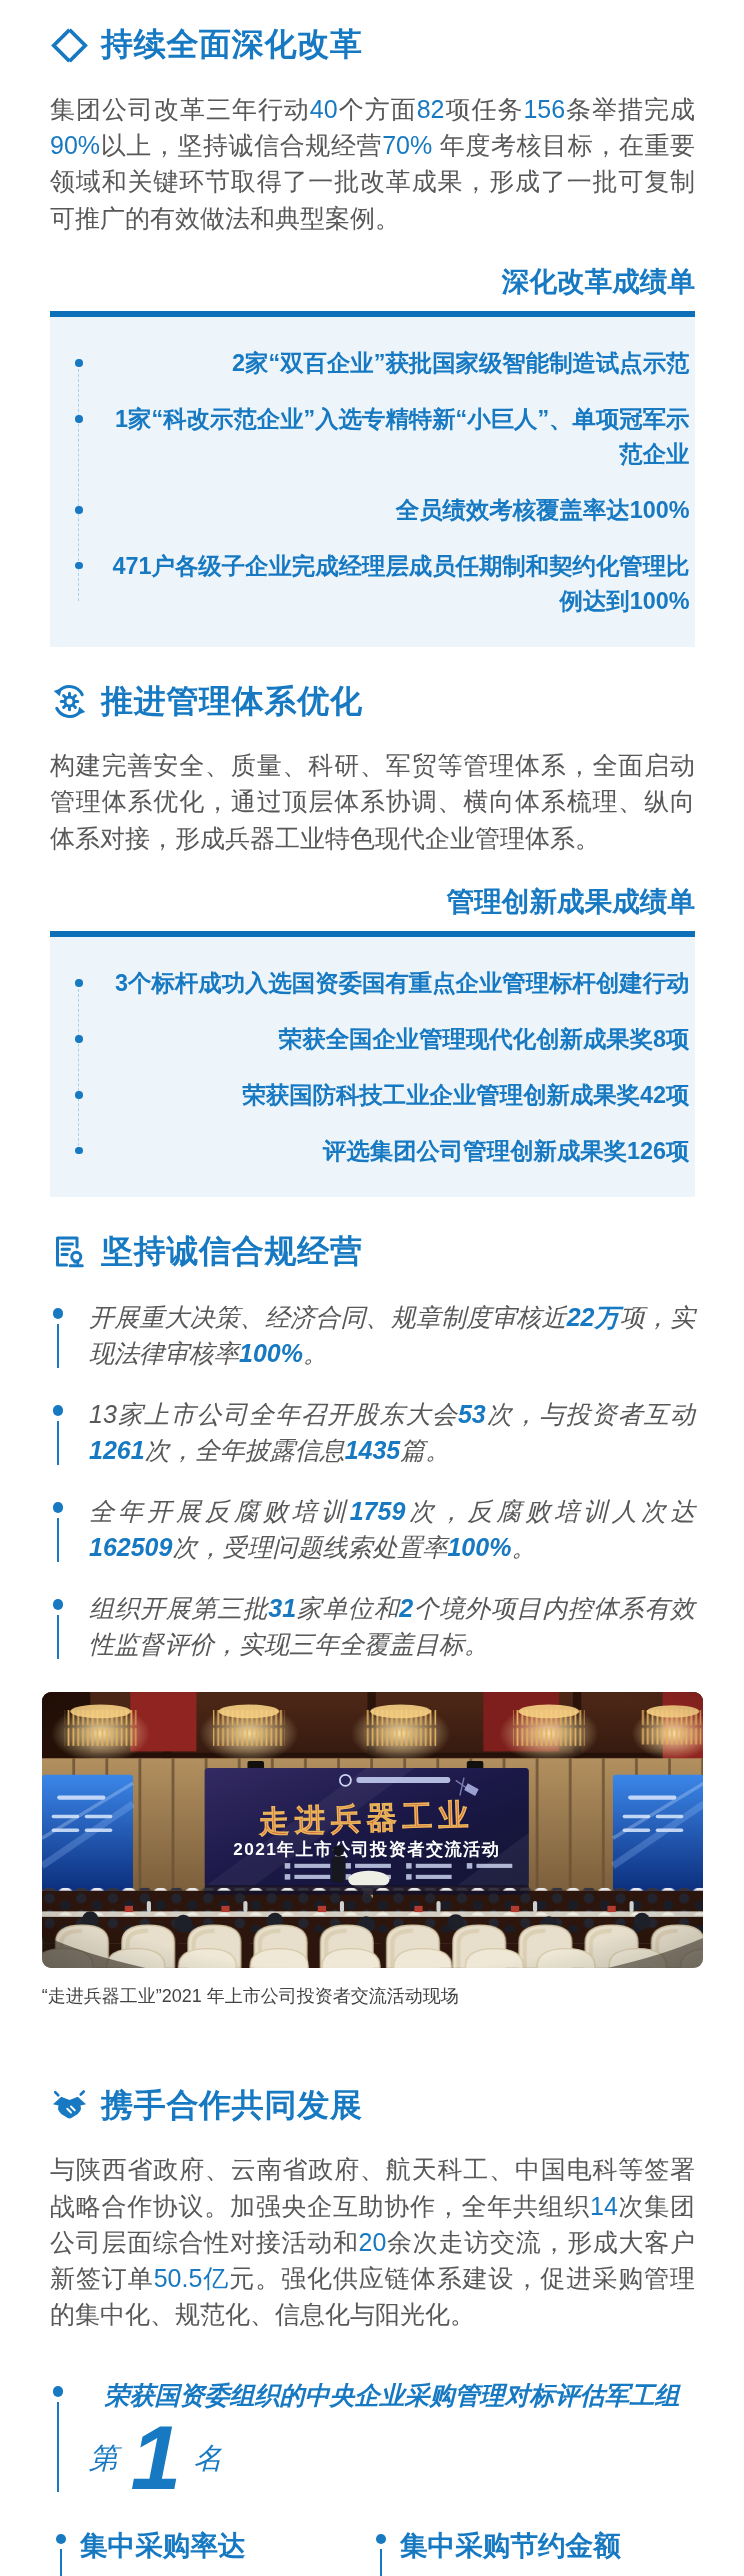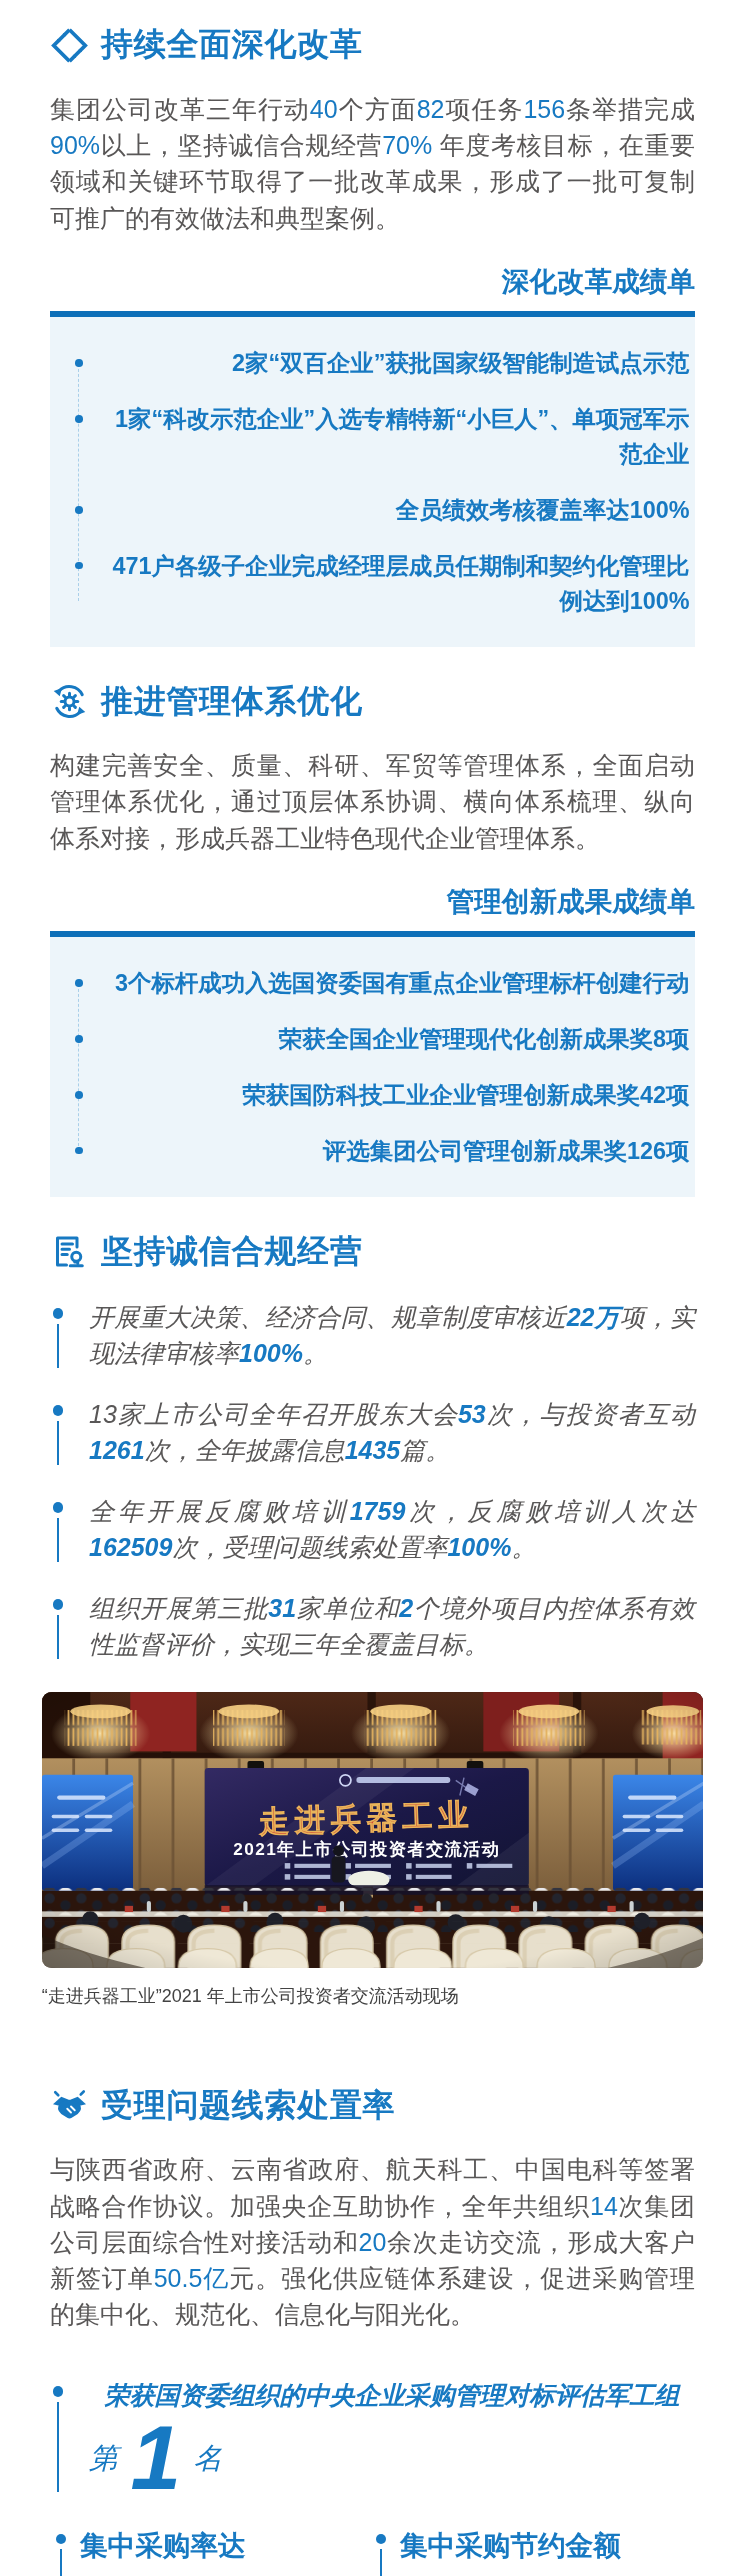--- a/index.html
+++ b/index.html
@@ -345,21 +345,21 @@
     <div class="sec-header mt110">
       <svg class="sec-icon" viewBox="0 0 52 52">
         <g fill="currentColor" stroke="none">
           <path d="M4 23 L15 13 L25 17 L21 27 Z"></path>
           <path d="M48 23 L37 13 L27 17 L31 27 Z"></path>
           <path d="M14 21 q12 -8 24 0 q7 8 -1 15 l-8 5 q-3 2 -6 0 l-8 -5 q-8 -7 -1 -15 z"></path>
         </g>
         <path d="M23 29 l5 5 M28 26 l5 5" stroke="#ffffff" stroke-width="2.5" fill="none" stroke-linecap="round"></path>
         <path d="M7 7 l4 4 M45 6 l-4 4" stroke="currentColor" stroke-width="3.5" fill="none" stroke-linecap="round"></path>
       </svg>
-      <h2 class="sec-title">受理问题线索处置率</h2>
+      <h2 class="sec-title">携手合作共同发展</h2>
     </div>
     <p class="para"><span>与陕西省政府、云南省政府、航天科工、中国电科等签署战略合作协议。加强央企互助协作，全年共组织</span><span class="hl">14</span><span>次集团公司层面综合性对接活动和</span><span class="hl">20</span><span>余次走访交流，形成大客户新签订单</span><span class="hl">50.5亿</span><span>元。强化供应链体系建设，促进采购管理的集中化、规范化、信息化与阳光化。</span></p>
 
     <ul class="dot-list" style="margin-top:27.6px;">
       <li class="dot-item blue-text">
         <span>荣获国资委组织的中央企业采购管理对标评估军工组</span>
         <div class="rank-line">
           <span class="rank-pre">第</span>
           <span class="rank-num">1</span>
           <span class="rank-suf">名</span>

